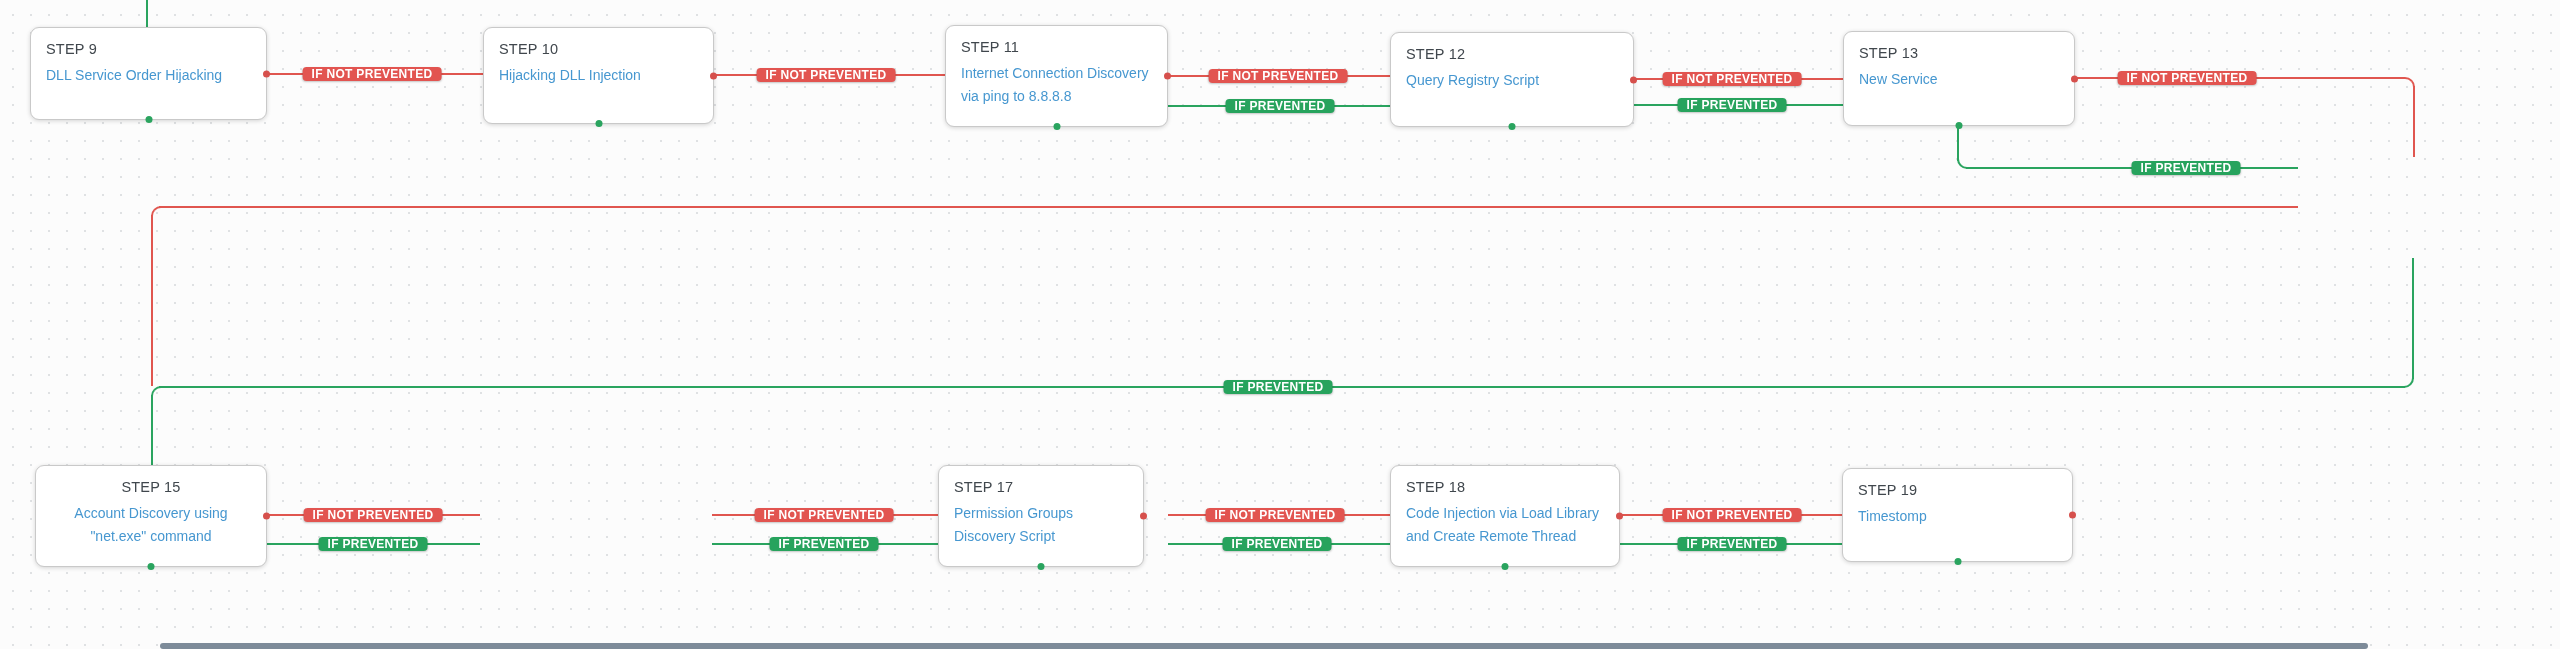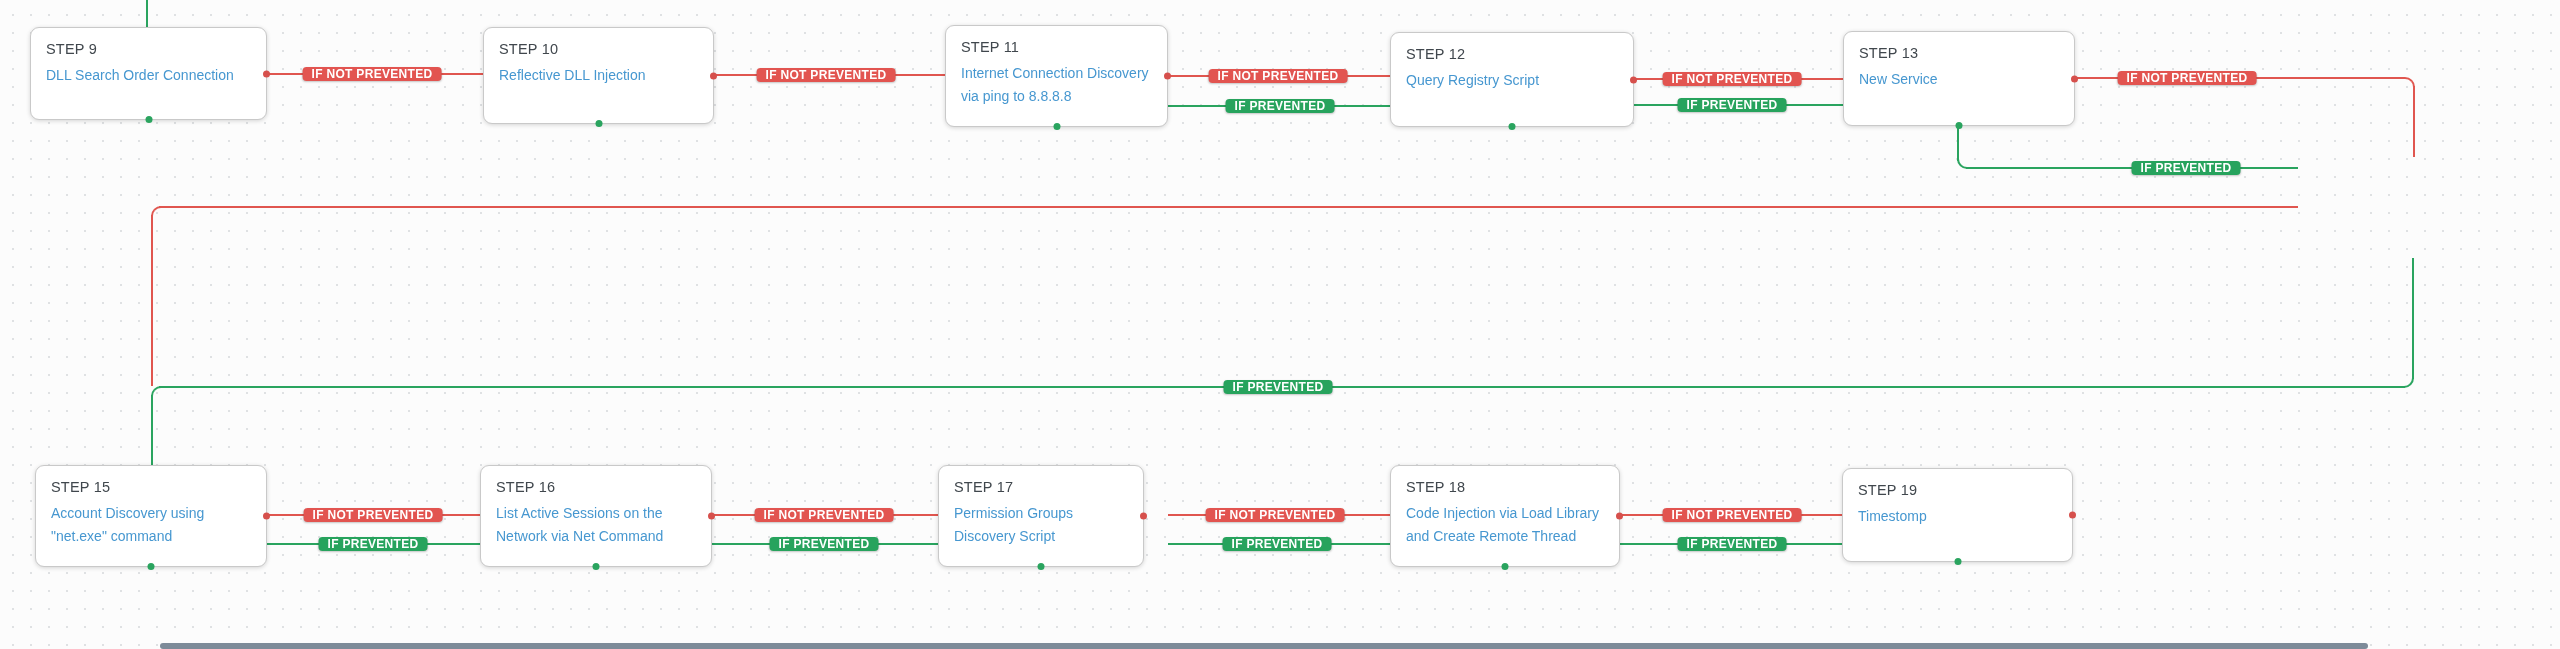--- a/index.html
+++ b/index.html
@@ -135,28 +135,28 @@
   <div class="badge badge-green" style="left:373px;top:544px;">IF PREVENTED</div>
   <div class="badge badge-red" style="left:824px;top:515px;">IF NOT PREVENTED</div>
   <div class="badge badge-green" style="left:824px;top:544px;">IF PREVENTED</div>
   <div class="badge badge-red" style="left:1275px;top:515px;">IF NOT PREVENTED</div>
   <div class="badge badge-green" style="left:1277px;top:544px;">IF PREVENTED</div>
   <div class="badge badge-red" style="left:1732px;top:515px;">IF NOT PREVENTED</div>
   <div class="badge badge-green" style="left:1732px;top:544px;">IF PREVENTED</div>
 
   <div class="node" style="left:30px;top:27px;width:237px;height:93px;">
     <span class="step-label">STEP 9</span>
-    <span class="step-title">DLL Search Order Connection</span>
+    <span class="step-title">DLL Service Order Hijacking</span>
     <span class="dot dot-red dot-right"></span>
     <span class="dot dot-green dot-bottom"></span>
   </div>
 
   <div class="node" style="left:483px;top:27px;width:231px;height:97px;">
     <span class="step-label">STEP 10</span>
-    <span class="step-title">Reflective DLL Injection</span>
+    <span class="step-title">Hijacking DLL Injection</span>
     <span class="dot dot-red dot-right"></span>
     <span class="dot dot-green dot-bottom"></span>
   </div>
 
   <div class="node" style="left:945px;top:25px;width:223px;height:102px;">
     <span class="step-label">STEP 11</span>
     <span class="step-title">Internet Connection Discovery via ping to 8.8.8.8</span>
     <span class="dot dot-red dot-right"></span>
     <span class="dot dot-green dot-bottom"></span>
   </div>
@@ -169,33 +169,27 @@
   </div>
 
   <div class="node" style="left:1843px;top:31px;width:232px;height:95px;">
     <span class="step-label">STEP 13</span>
     <span class="step-title">New Service</span>
     <span class="dot dot-red dot-right"></span>
     <span class="dot dot-green dot-bottom"></span>
   </div>
 
 
-  <div class="node" style="left:35px;top:465px;width:232px;height:102px;">
+  <div class="node" style="left:35px;top:465px;width:232px;height:102px;text-align:center;">
     <span class="step-label">STEP 15</span>
     <span class="step-title">Account Discovery using "net.exe" command</span>
     <span class="dot dot-red dot-right"></span>
     <span class="dot dot-green dot-bottom"></span>
   </div>
 
-  <div class="node" style="left:480px;top:465px;width:232px;height:102px;">
-    <span class="step-label">STEP 16</span>
-    <span class="step-title">List Active Sessions on the Network via Net Command</span>
-    <span class="dot dot-red dot-right"></span>
-    <span class="dot dot-green dot-bottom"></span>
-  </div>
 
   <div class="node" style="left:938px;top:465px;width:206px;height:102px;">
     <span class="step-label">STEP 17</span>
     <span class="step-title">Permission Groups Discovery Script</span>
     <span class="dot dot-red dot-right"></span>
     <span class="dot dot-green dot-bottom"></span>
   </div>
 
   <div class="node" style="left:1390px;top:465px;width:230px;height:102px;">
     <span class="step-label">STEP 18</span>

